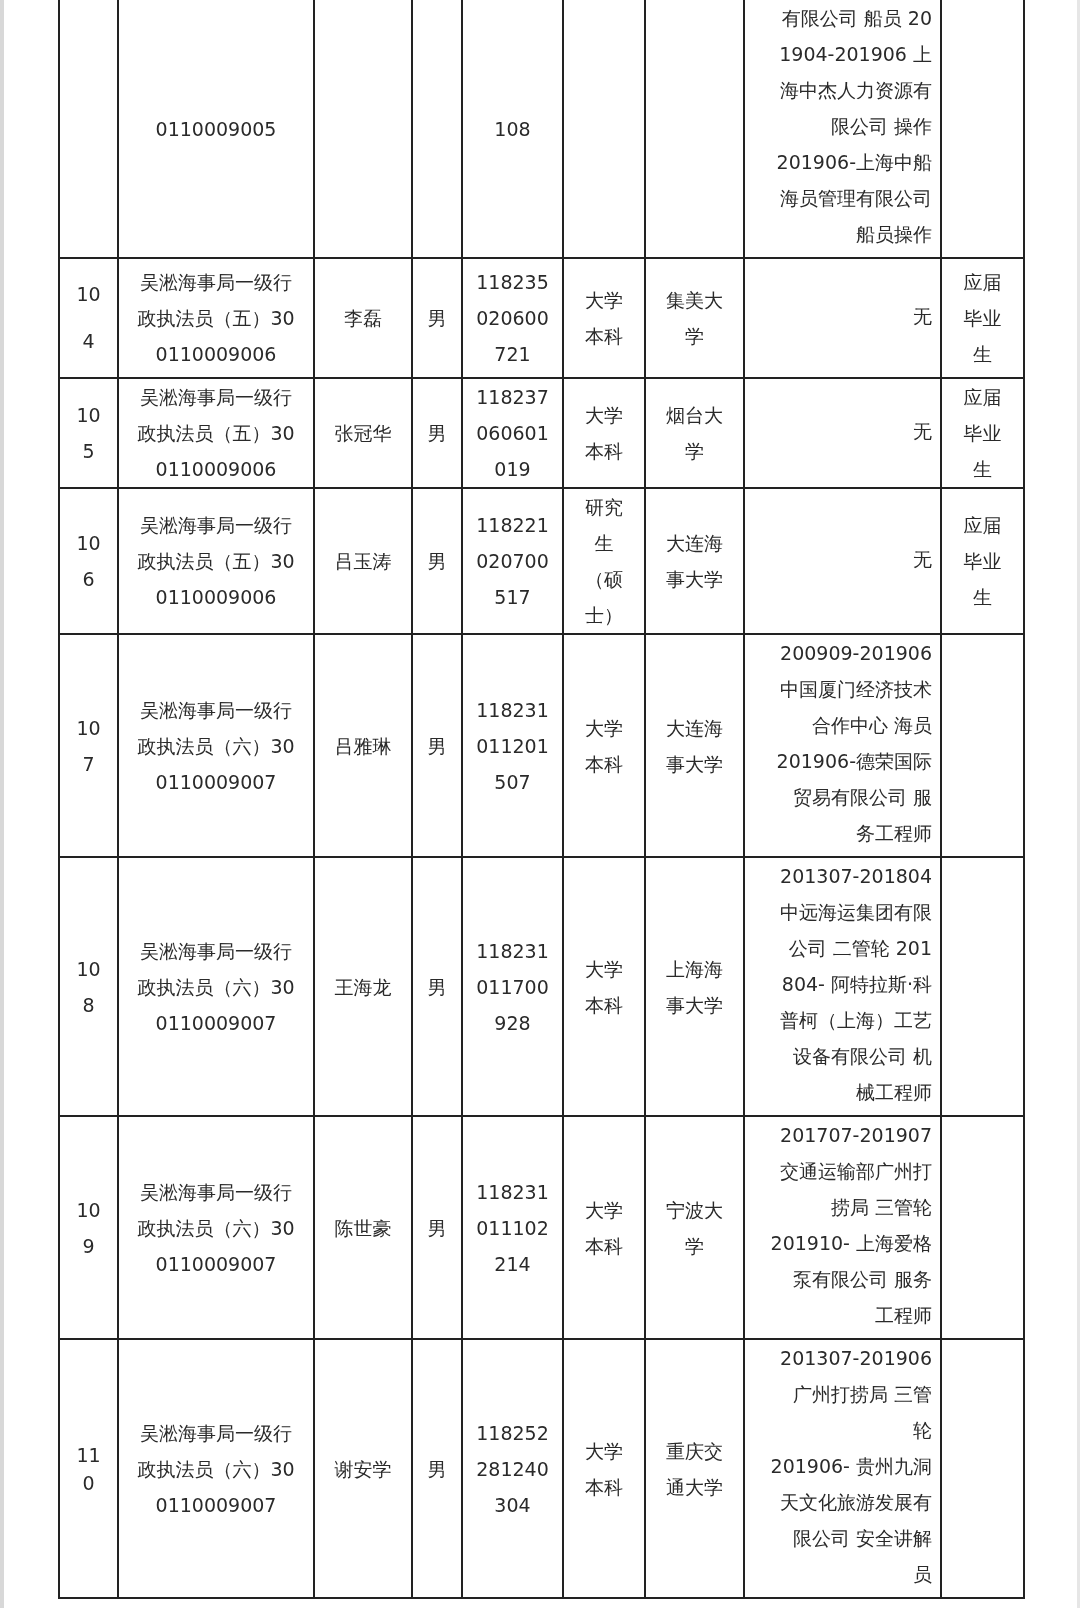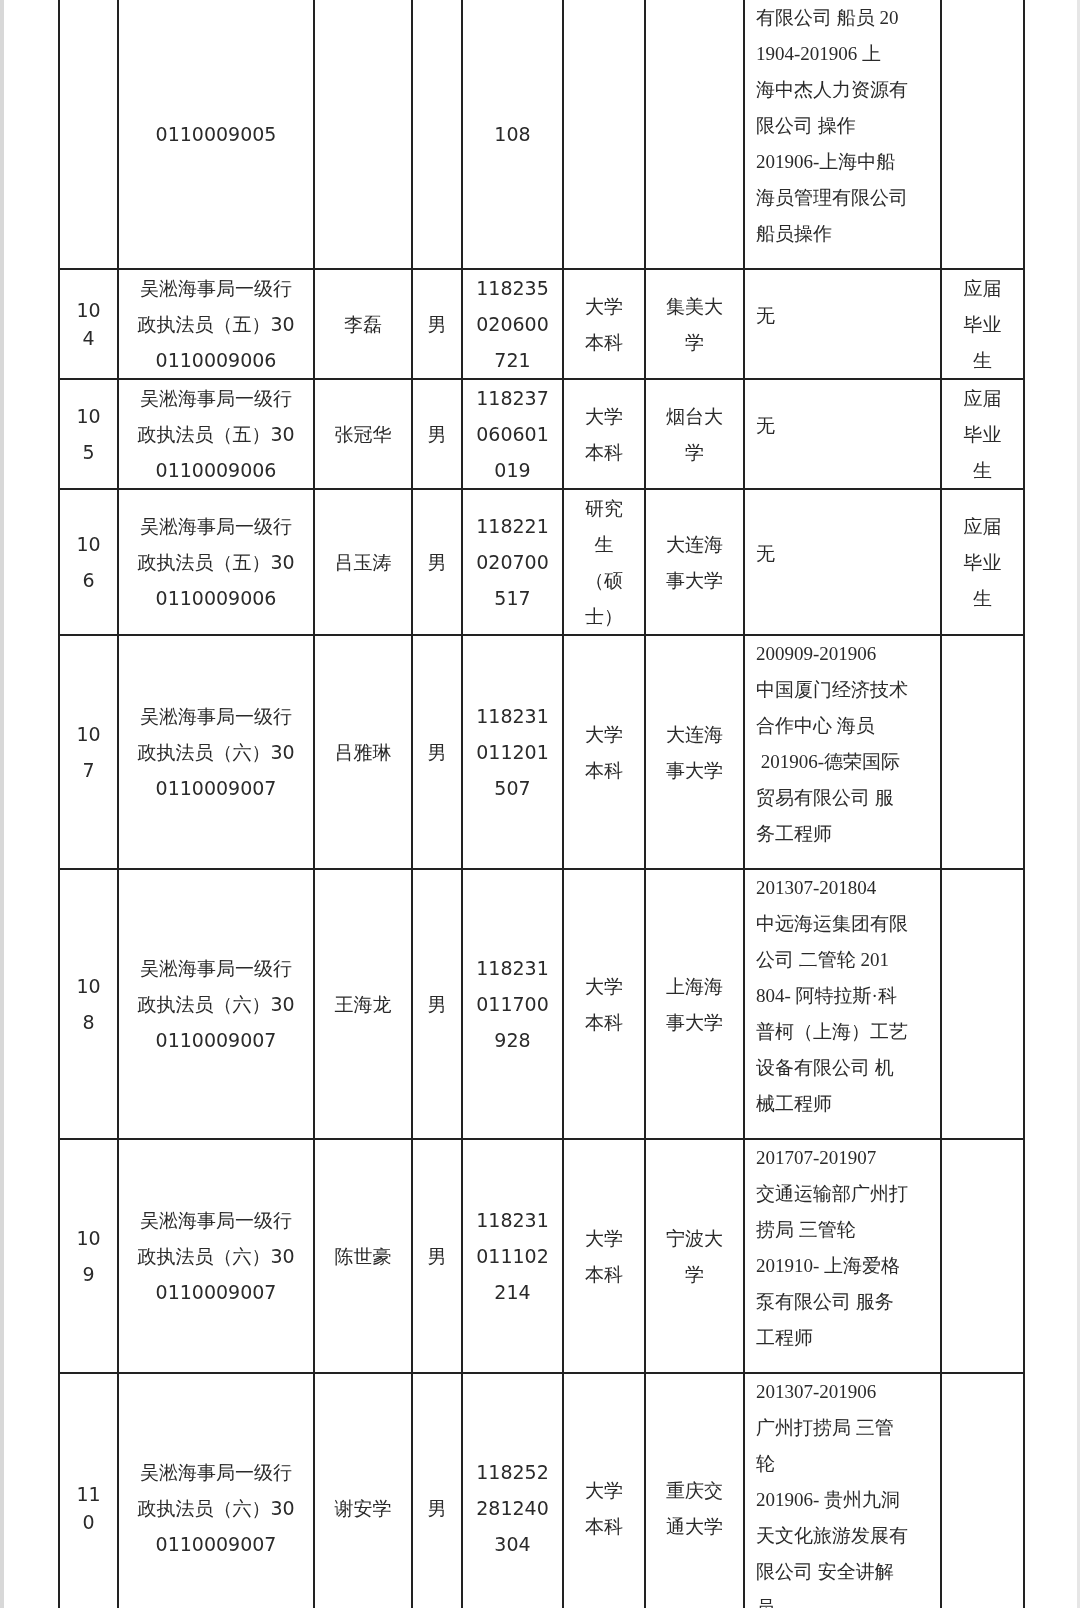--- a/index.html
+++ b/index.html
@@ -42,25 +42,24 @@
     border: 2px solid #222;
     text-align: center;
     vertical-align: middle;
     font-size: 19px;
     line-height: 36px;
     padding: 0 6px;
     word-break: break-all;
     overflow: hidden;
   }
   table.roster td.exp {
-    text-align: left;
+    text-align: right;
     vertical-align: top;
-    padding: 0 8px 16px 11px;
+    padding: 0 8px 5px 11px;
     white-space: pre-wrap;
-    font-family: Liberation Serif, serif;
   }
   table.roster td.note {
     padding: 0 10px;
     margin-top: 15px;
   }
   .line {
     display: block;
   }
 </style>
 </head>
@@ -94,21 +93,21 @@
         <td>
           <span class="line">108</span>
         </td>
         <td></td>
         <td></td>
         <td class="exp" style="padding-top: 0px;"><span class="line">有限公司 船员 20</span><span class="line">1904-201906 上</span><span class="line">海中杰人力资源有</span><span class="line">限公司 操作</span><span class="line">201906-上海中船</span><span class="line">海员管理有限公司</span><span class="line">船员操作</span></td>
         <td class="note"></td>
       </tr>
       <tr style="height: 109px;">
         <td>
-          <span class="line" style="width: 26px; margin: 12px auto; word-break: break-all; line-height: 28px;">104</span>
+          <span class="line" style="width: 26px; margin: 12px auto; word-break: break-all; line-height: 47px;">104</span>
         </td>
         <td>
           <span class="line">吴淞海事局一级行</span>
           <span class="line">政执法员（五）30</span>
           <span class="line">0110009006</span>
         </td>
         <td><span>李磊</span></td>
         <td><span>男</span></td>
         <td>
           <span class="line">118235</span>

